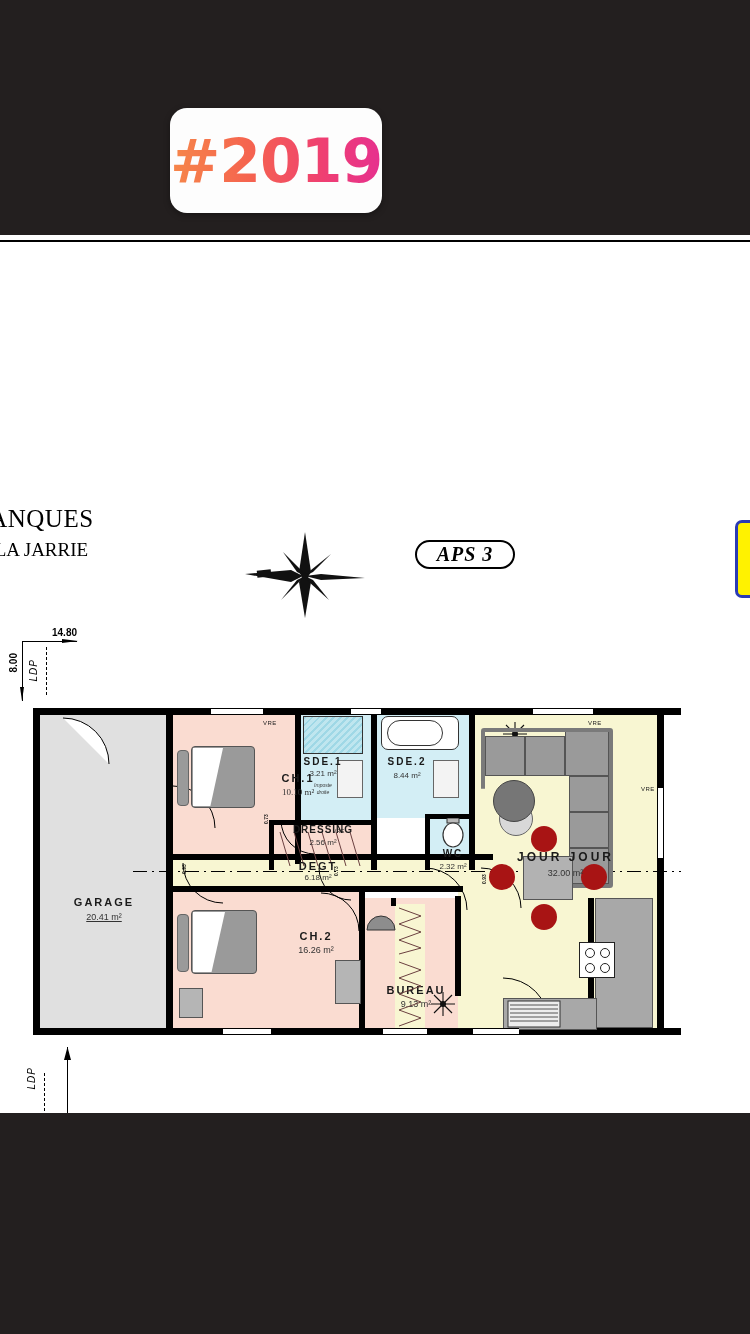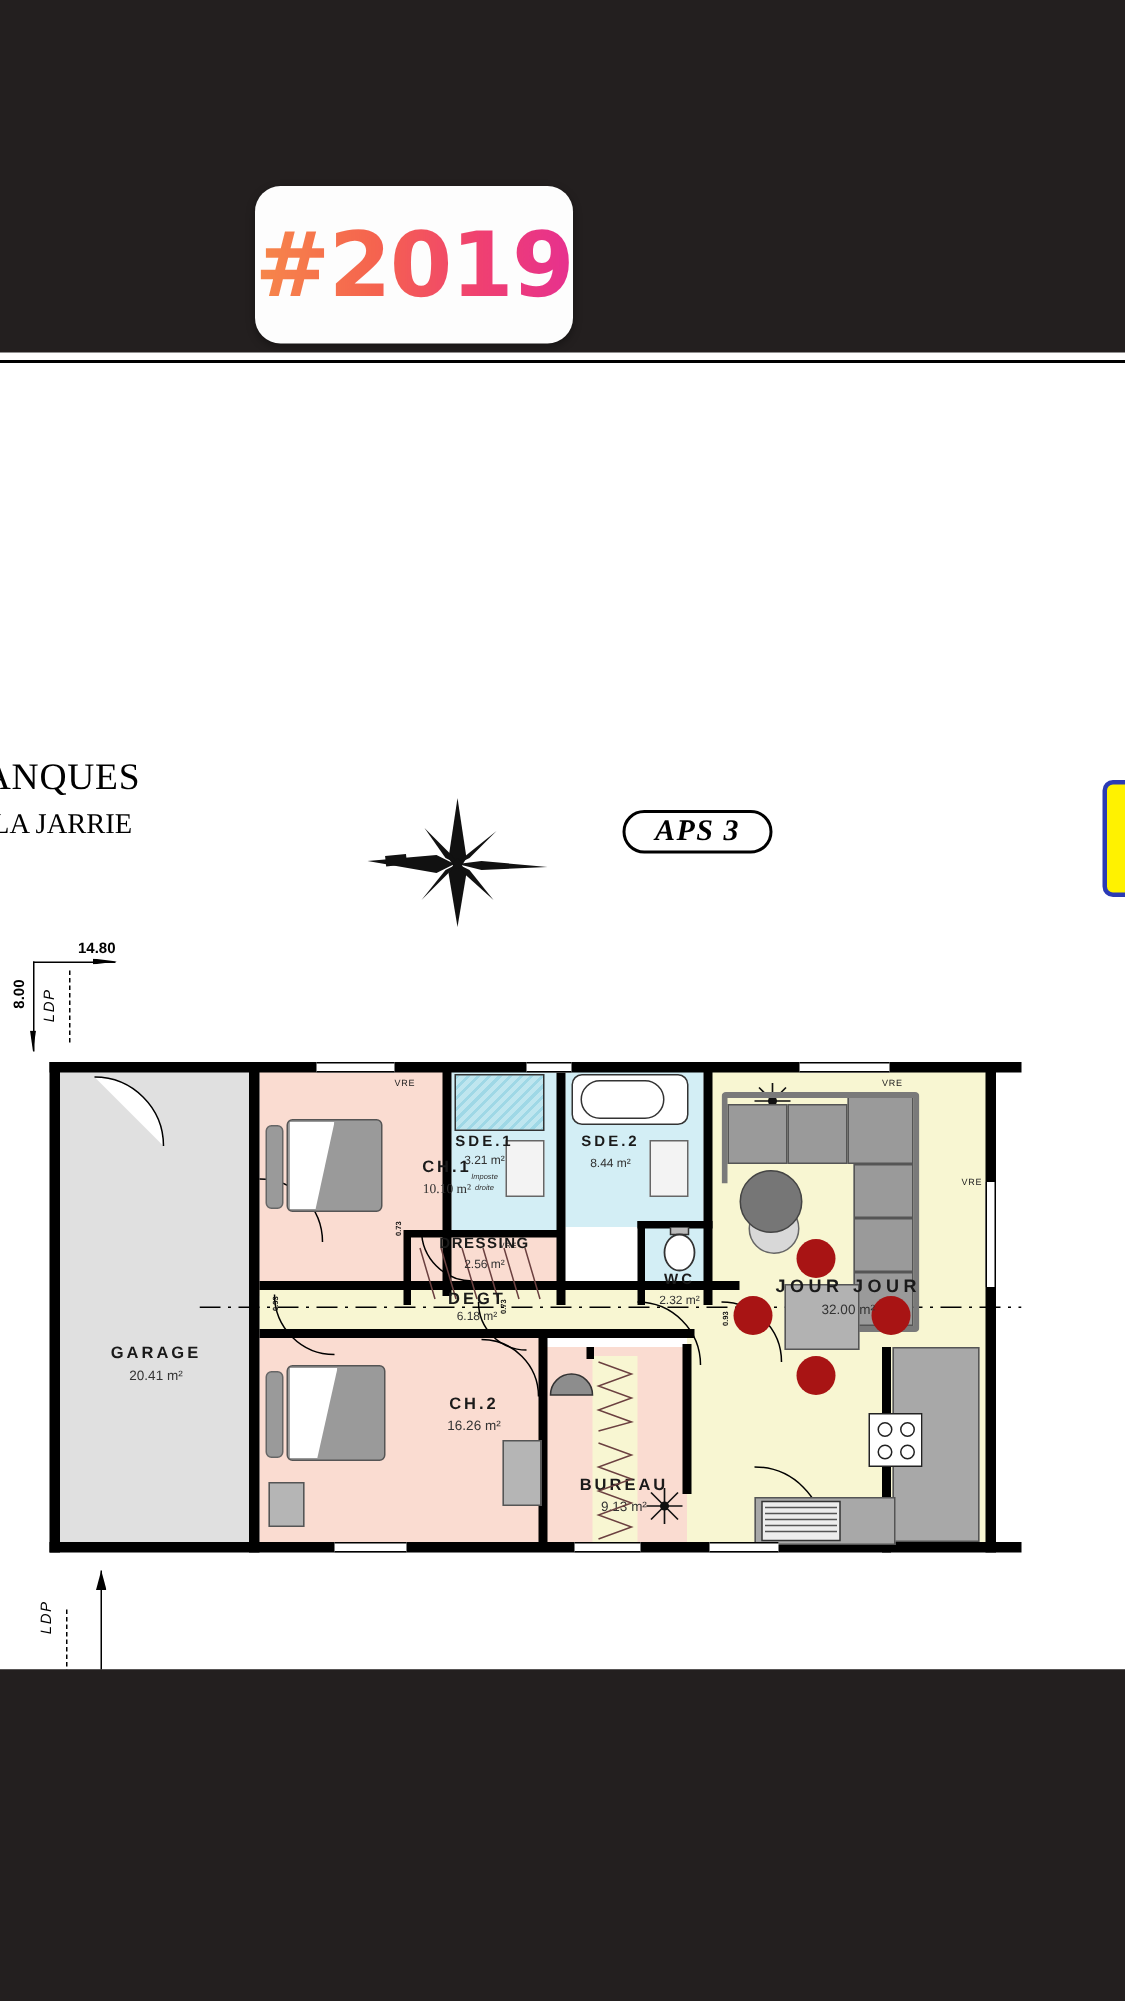--- a/index.html
+++ b/index.html
@@ -6,21 +6,21 @@
   html, body { margin:0; padding:0; }
   body {
     width:750px; height:1334px;
     background:#231f1f;
     font-family:"Liberation Sans", sans-serif;
     overflow:hidden;
     position:relative;
   }
 
   
-  #badge-bar { position:absolute; left:0; top:0; width:630px; height:235px; background:#231f1f;margin-top:16px; }
+  #badge-bar { position:absolute; left:0; top:0; width:630px; height:235px; background:#231f1f; }
   #badge {
     position:absolute; left:170px; top:108px; width:212px; height:105px;
     background:#fdfdfd; border-radius:17px;
     display:flex; align-items:center; justify-content:center;
     box-shadow:0 2px 6px rgba(0,0,0,.35);
   }
   #badge-text {
     font-family:"DejaVu Sans", sans-serif;
     font-size:60px; font-weight:700; letter-spacing:-1px; line-height:1;
     background:linear-gradient(90deg,#f6874a 0%,#f5634f 38%,#ef3f72 72%,#e6308f 100%);
@@ -196,21 +196,21 @@
       <path d="M140 88 A42 42 0 0 1 182 130" fill="none" stroke="#000" stroke-width="1"></path>
     </svg>
 
     <div class="doorlabel" style="left:148px; top:176px;">0.93</div>
     <div class="doorlabel" style="left:300px; top:178px;">0.73</div>
     <div class="doorlabel" style="left:448px; top:186px;">0.93</div>
     <div class="doorlabel" style="left:230px; top:126px;">0.73</div>
 
     <div style="position:absolute; left:6px; top:198px; width:130px;">
       <div class="rlabel">GARAGE</div>
-      <div class="rarea" style="top:16px;">20.41 m²</div>
+      <div class="rarea" style="top:16px;text-decoration:underline;">20.41 m²</div>
     </div>
 
     <div class="furn-l" style="left:144px; top:52px; width:12px; height:56px; border-radius:4px; background:#9a9a9a;"></div>
     <div class="furn" style="left:158px; top:48px; width:64px; height:62px; border-radius:4px;"></div>
     <div style="position:absolute; left:160px; top:50px; width:30px; height:58px; background:#fff; clip-path:polygon(0 0,100% 0,58% 100%,0 100%);"></div>
     <div style="position:absolute; left:220px; top:74px; width:90px;">
       <div class="rlabel">CH.1</div>
       <div class="rarea" style="top:15px;font-family:Liberation Serif, serif;">10.10 m²</div>
     </div>
 

